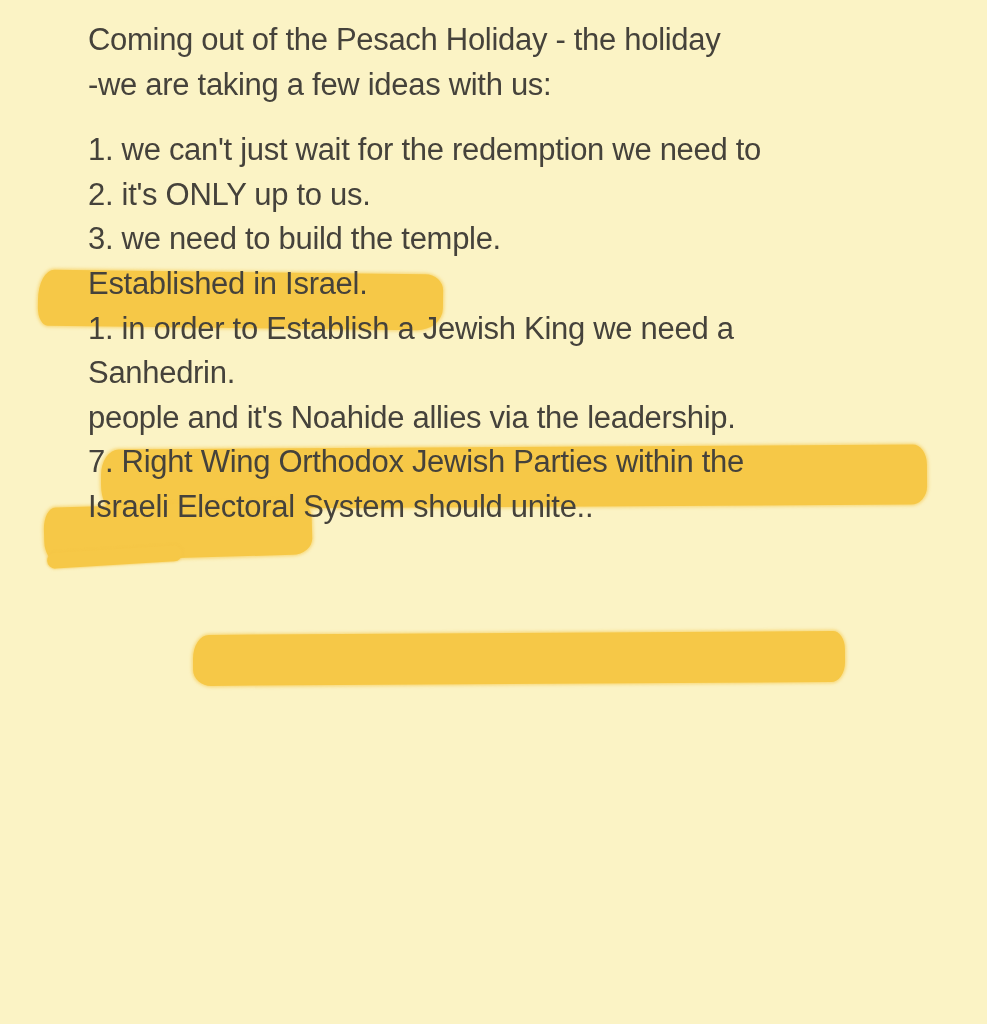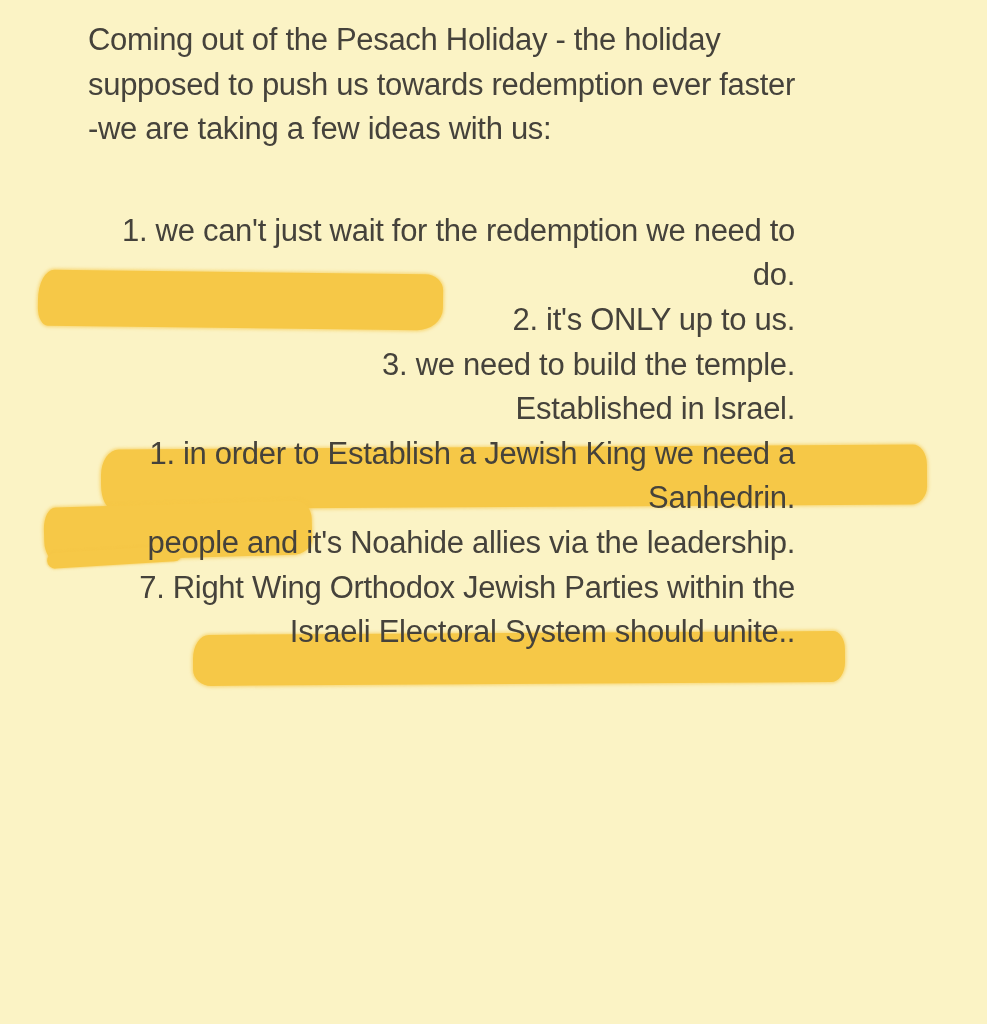--- a/index.html
+++ b/index.html
@@ -53,45 +53,43 @@
   
   .text-layer {
     position: absolute;
     left: 88px; top: 18px;
     z-index: 2;
     color: var(--text);
     font-size: 31px;
     line-height: 44.6px;
     letter-spacing: -0.3px;
   }
-  .para + .para { margin-top: 57px; text-align: right; }
+  .para + .para { margin-top: 21px; }
   .line { height: 44.6px; white-space: pre; }
 </style>
 </head>
 <body>
 
 <div class="page">
 
   <div class="hl hl-2"></div>
   <div class="hl hl-5a"></div>
   <div class="hl hl-5b"></div>
   <div class="hl hl-5b-tail"></div>
   <div class="hl hl-6"></div>
 
   <div class="text-layer">
 
     <div class="para">
       <div class="line">Coming out of the Pesach Holiday - the holiday</div>
-      <div class="line">supposed to push us towards redemption ever faster</div>
       <div class="line">-we are taking a few ideas with us:</div>
     </div>
 
     <div class="para">
       <div class="line">1. we can't just wait for the redemption we need to</div>
-      <div class="line">do.</div>
       <div class="line">2. it's ONLY up to us.</div>
       <div class="line">3. we need to build the temple.</div>
       <div class="line">Established in Israel.</div>
       <div class="line">1. in order to Establish a Jewish King we need a</div>
       <div class="line">Sanhedrin.</div>
       <div class="line">people and it's Noahide allies via the leadership.</div>
       <div class="line">7. Right Wing Orthodox Jewish Parties within the</div>
       <div class="line">Israeli Electoral System should unite..</div>
     </div>
 

